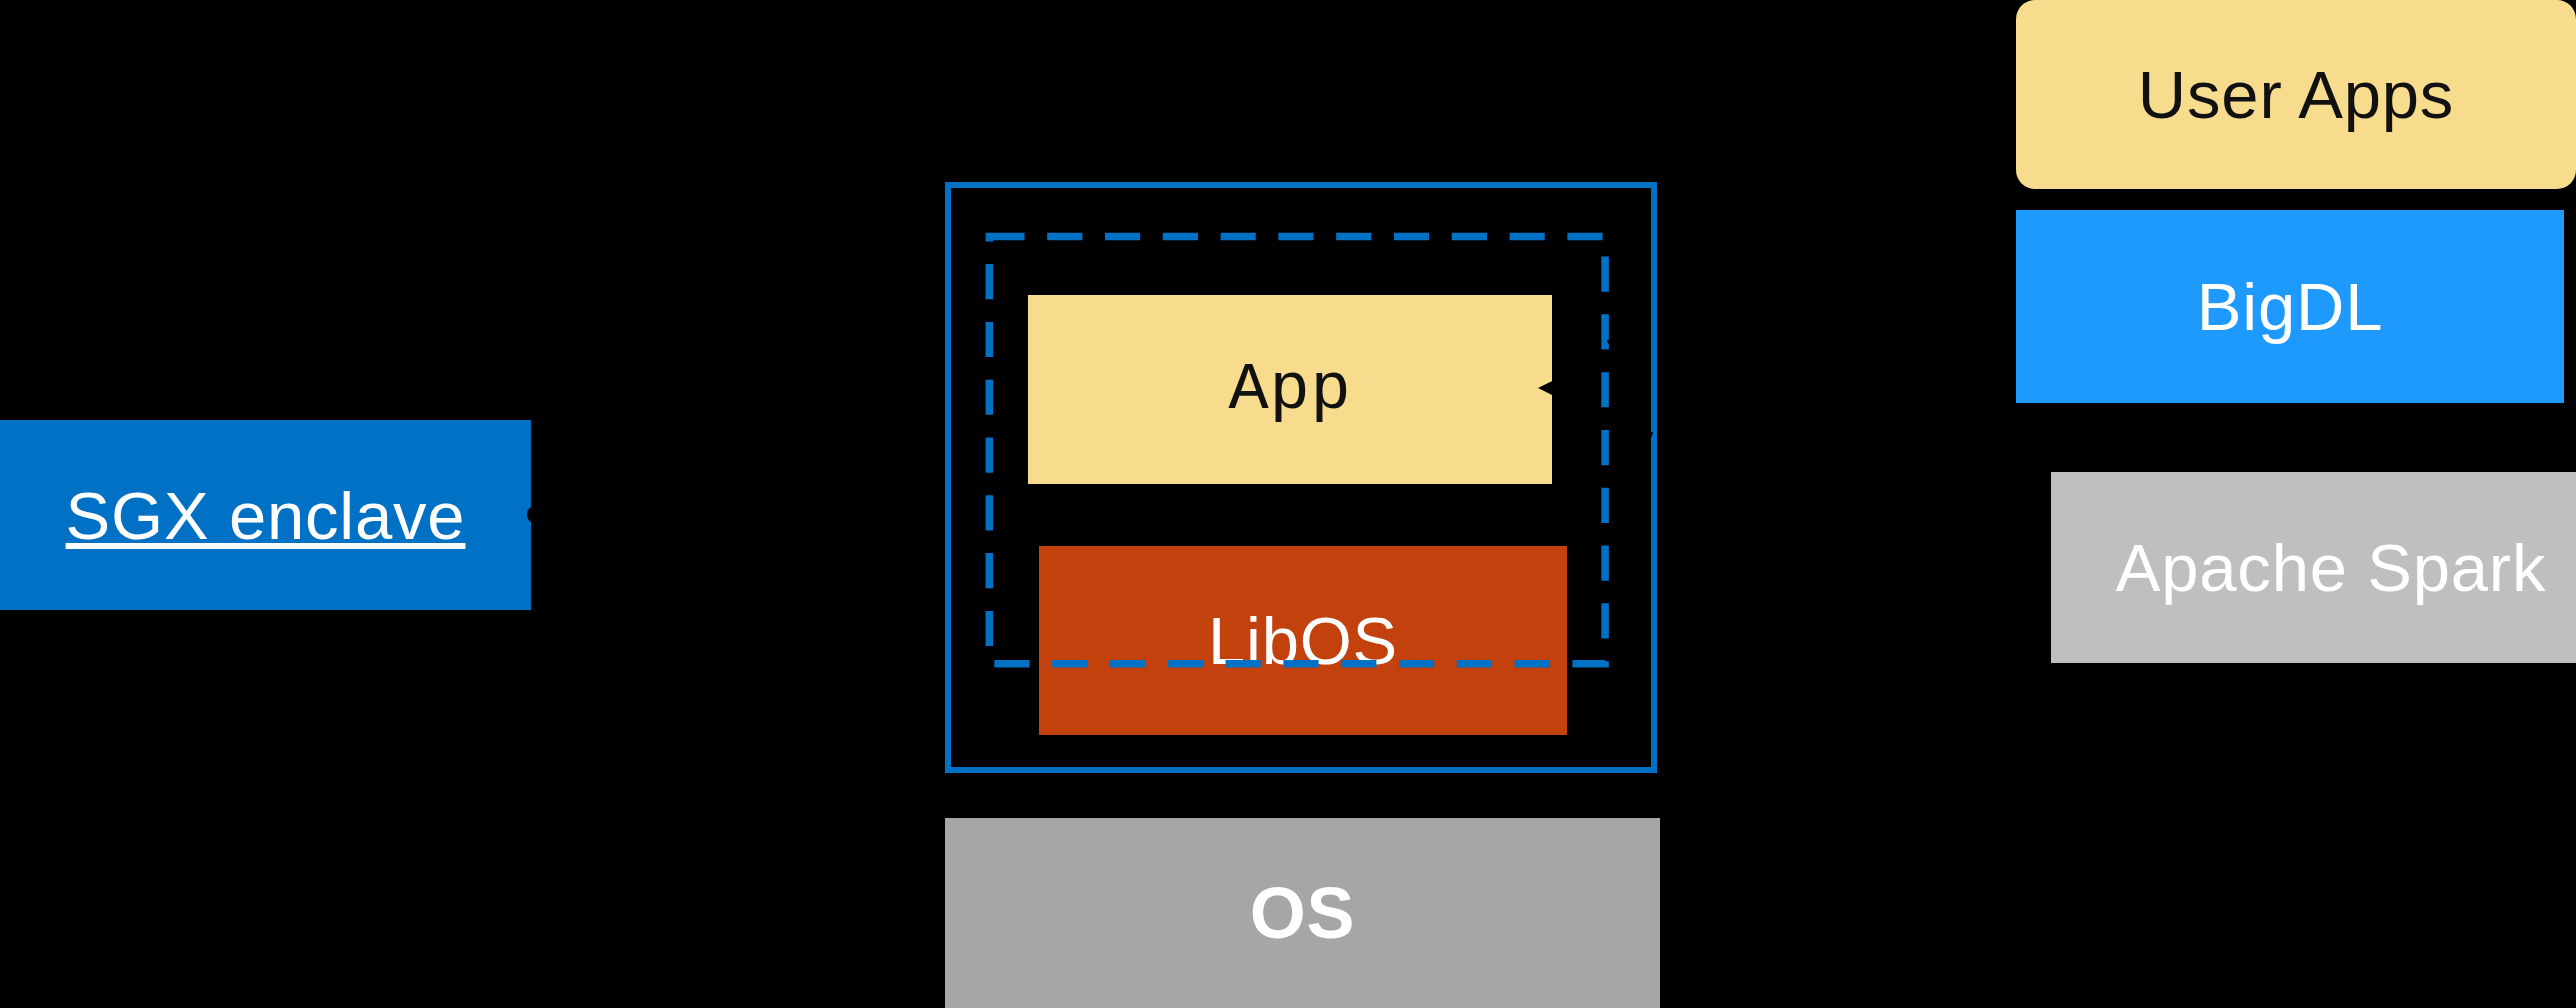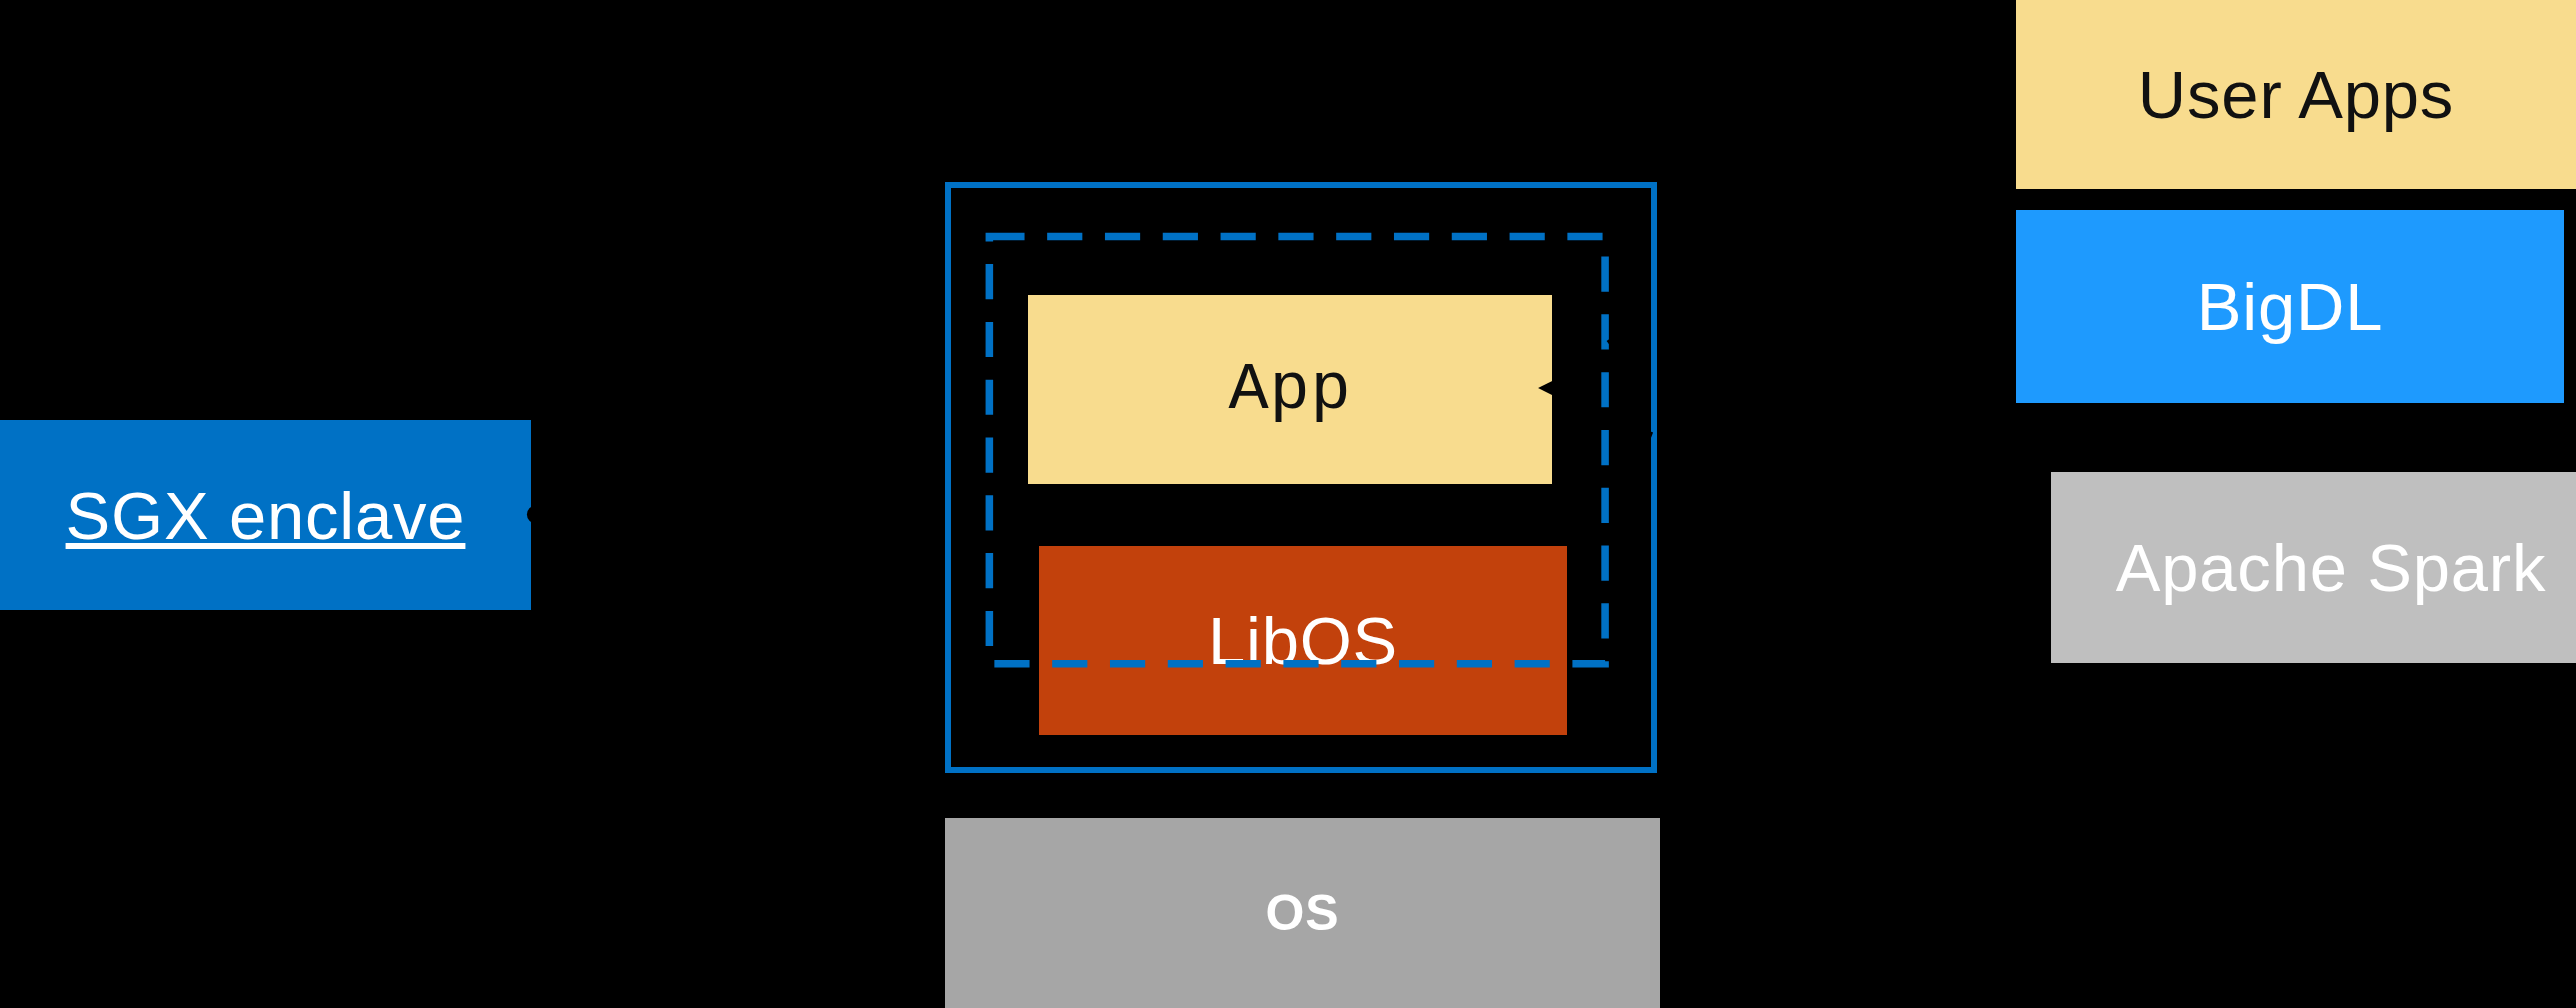--- a/index.html
+++ b/index.html
@@ -30,24 +30,24 @@
 
   
   .sgx-box      { left: 0px;    top: 420px; width: 531px; height: 190px; background: #0071C5; text-decoration: underline; }
 
   
   .outer-box    { left: 945px; top: 182px; width: 712px; height: 591px;
                   border: 6.7px solid #0071C5; background: transparent; }
   .app-box      { left: 1028px; top: 295px; width: 524px; height: 189px; background: #F8DC8E; font-family: Liberation Mono, monospace; }
   .libos-box    { left: 1039px; top: 546px; width: 528px; height: 189px; background: #c2410c; }
   .os-box       { left: 945px; top: 818px; width: 715px; height: 190px; background: #A6A6A6;
-                  font-weight: bold; font-size: 50px; }
+                  font-weight: bold; font-size: 72px; }
 
   
-  .userapps-box { left: 2016px; top: 0px;   width: 560px; height: 189px; background: #F8DC8E; }
+  .userapps-box { left: 2016px; top: 0px;   width: 560px; height: 189px; background: #F8DC8E; border-radius: 19px; }
   .bigdl-box    { left: 2016px; top: 210px; width: 548px; height: 193px; background: #1E9AFE; }
   .spark-box    { left: 2016px; top: 472px; width: 560px; height: 191px; background: #BFBFBF; margin-left: 35px; }
 
   .overlay {
     position: absolute;
     left: 0; top: 0;
     width: 2576px;
     height: 1009px;
     pointer-events: none;
   }

